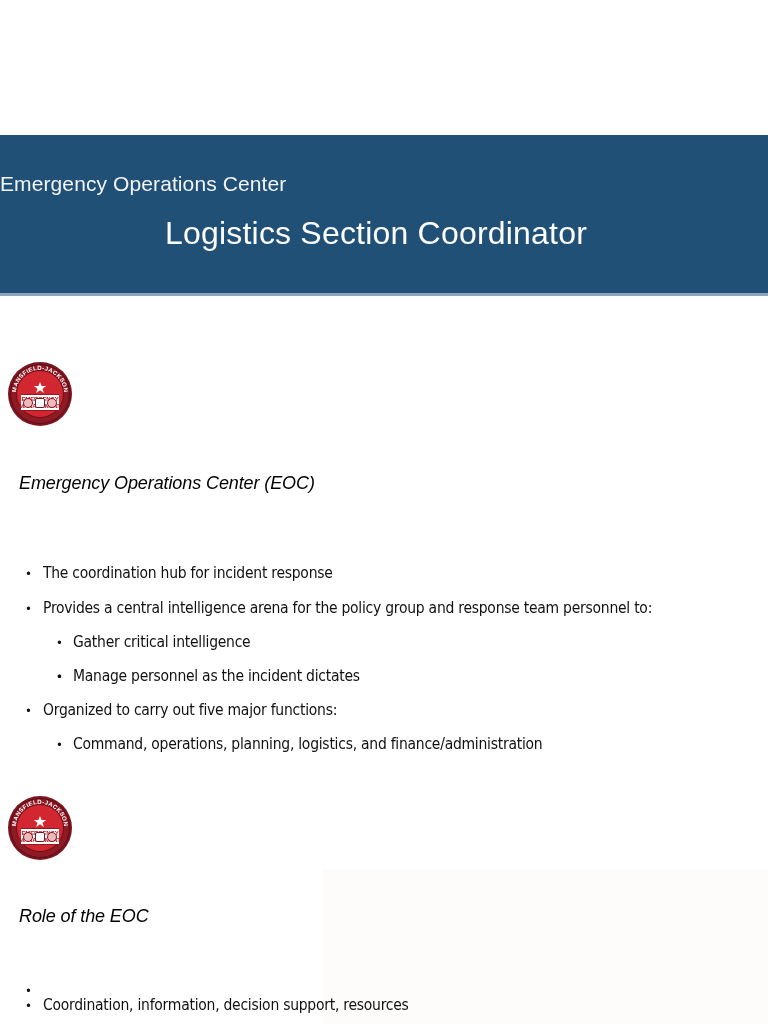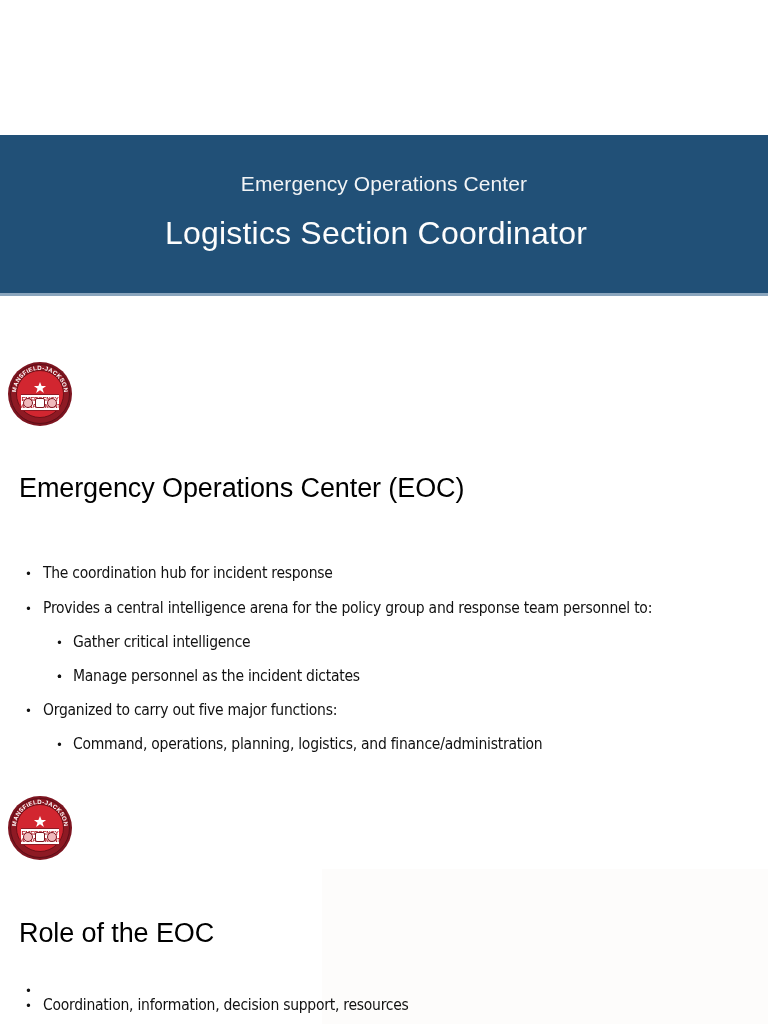--- a/index.html
+++ b/index.html
@@ -39,21 +39,20 @@
     top: 293px;
     width: 768px;
     height: 3px;
     background: #8aa5bd;
   }
   .banner-subtitle {
     position: absolute;
     left: 0;
     top: 170px;
     width: 768px;
-    text-align: center;
     color: #f2f4f6;
     font-size: 21px;
     font-weight: 400;
     letter-spacing: 0.1px;
     line-height: 28px;
   }
   .banner-title {
     position: absolute;
     left: 0;
     top: 212px;
@@ -166,28 +165,29 @@
     letter-spacing: 0.25px;
   }
 
   .seal-1 { left: 8px;  top: 362px; }
   .seal-2 { left: 8px;  top: 796px; }
 
   
   .section-heading {
     position: absolute;
     font-family: "Liberation Sans", sans-serif;
-    font-size: 27px;
+    font-size: 18px;
     font-weight: 400;
     color: #000000;
     letter-spacing: -0.1px;
     white-space: nowrap;
+    font-style: italic;
   }
   .heading-eoc   { left: 19px; top: 473px; }
-  .heading-role  { left: 19px; top: 906px; margin-top: 12px; }
+  .heading-role  { left: 19px; top: 906px; }
 
   .bullet-list {
     position: absolute;
     left: 0;
     width: 768px;
     margin: 0;
     padding: 0;
     list-style: none;
   }
   .bullet {

